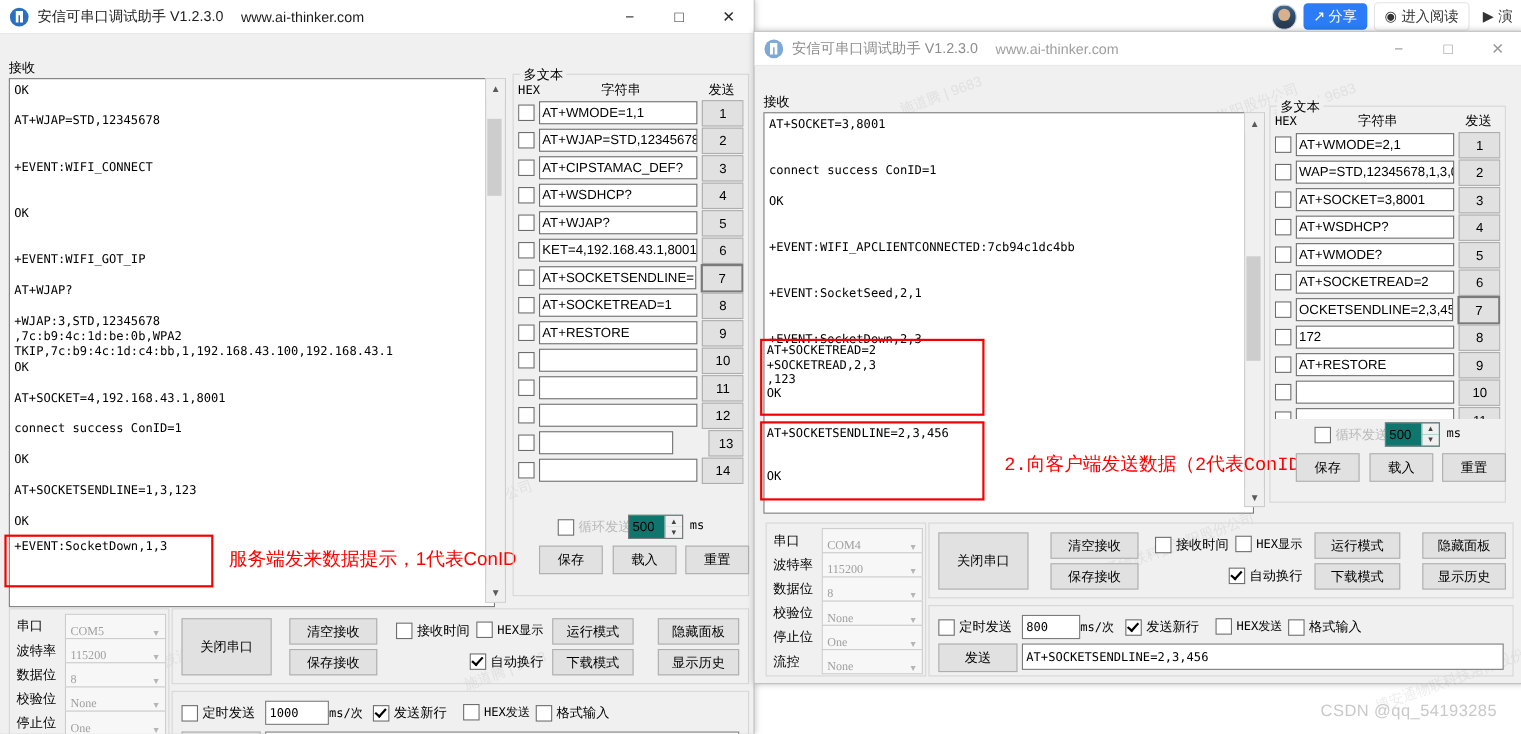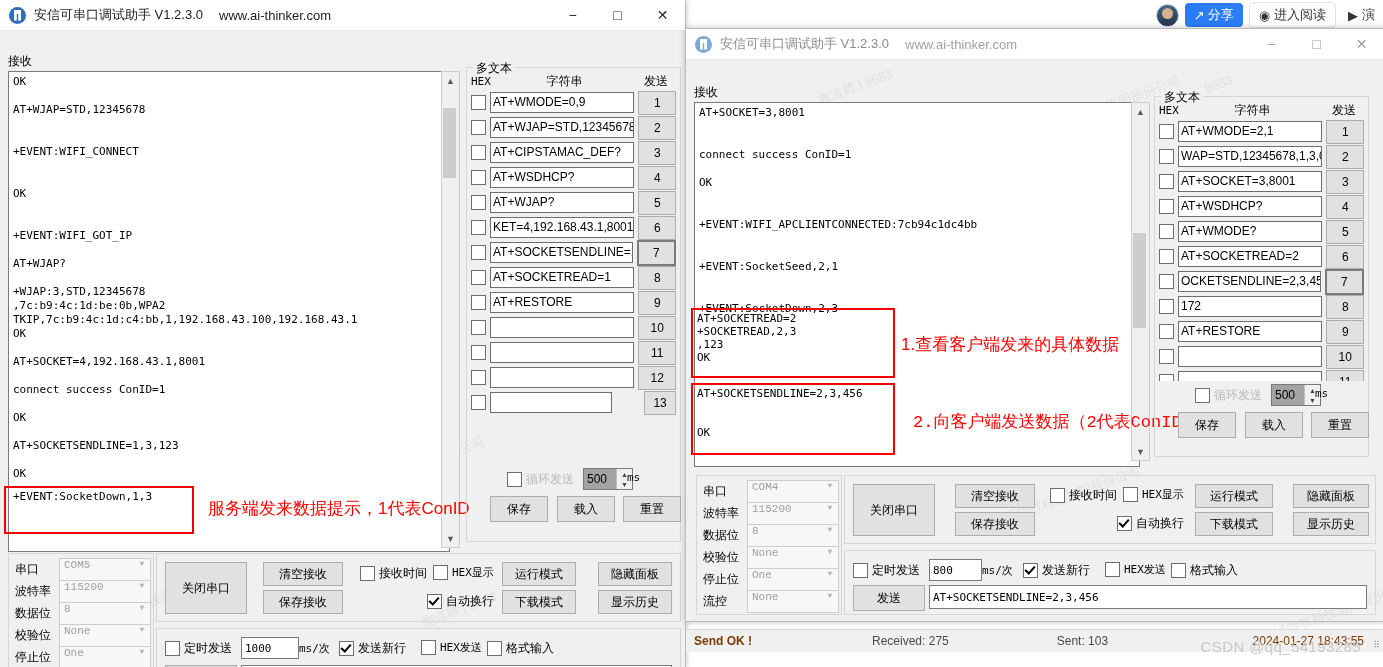--- a/index.html
+++ b/index.html
@@ -98,40 +98,40 @@
   }
   .mtbtn.sel{border:2px solid #7b7b7b;}
   
   .btn{
     border:1px solid #adadad;background:#e1e1e1;display:flex;align-items:center;
     justify-content:center;font-size:12px;color:#000;cursor:pointer;position:absolute;
   }
   
   .combo{
     position:absolute;height:21px;border:1px solid #cdcdcd;background:#f7f7f7;
-    display:flex;align-items:flex-start;padding-left:4px;font-size:11px;color:#a0a0a0;cursor:pointer;
-    font-family:Liberation Mono, monospace;
+    display:flex;align-items:flex-end;padding-left:4px;font-size:11px;color:#a0a0a0;cursor:pointer;
+    font-family:Liberation Serif, serif;
   }
   .combo .cv{flex:1;}
   .combo .ca{width:16px;text-align:center;font-size:8px;color:#b5b5b5;}
   
   .cb{position:absolute;display:flex;align-items:center;gap:4px;font-size:12px;cursor:pointer;}
   .cb .bx{width:13px;height:13px;border:1px solid #6d6d6d;background:#fff;flex:none;position:relative;}
   .cb.on .bx::after{
     content:"";position:absolute;left:3px;top:0px;width:4px;height:8px;
     border:solid #000;border-width:0 2px 2px 0;transform:rotate(42deg);
   }
   .cb .mono{font-family:"DejaVu Sans Mono","Liberation Mono",monospace;font-size:11px;}
   
   .tin{
     position:absolute;border:1px solid #7a7a7a;background:#fff;font-size:11px;
     font-family:"DejaVu Sans Mono","Liberation Mono",monospace;
     padding:0 3px;display:flex;align-items:center;cursor:text;
   }
-  .spin{position:absolute;border:1px solid #7a7a7a;background:#a3a3a3;display:flex;align-items:center;margin-left:12px;}
+  .spin{position:absolute;border:1px solid #7a7a7a;background:#0f766e;display:flex;align-items:center;}
   .spin .sv{flex:1;padding-left:3px;font-size:12px;}
   .spin .sbtns{width:15px;height:100%;display:flex;flex-direction:column;border-left:1px solid #c0c0c0;}
   .spin .sbtns div{flex:1;background:#f0f0f0;display:flex;align-items:center;justify-content:center;
     font-size:7px;color:#444;cursor:pointer;}
   
   .status{
     position:absolute;left:0;bottom:0;height:22px;width:100%;background:#f0f0f0;
     border-top:1px solid #d8d8d8;display:flex;align-items:center;font-size:12px;color:#4a4a4a;
   }
   .status b{color:#7a3b00;}
@@ -234,21 +234,21 @@
     <div class="grp" style="left:466px;top:36px;width:213px;height:473px;">
       <span class="cap">多文本</span>
       <div style="position:absolute;left:4px;top:5px;width:205px;display:flex;align-items:center;font-size:12px;">
         <span style="width:22px;font-family:'DejaVu Sans Mono',monospace;font-size:11px;">HEX</span>
         <span style="flex:1;text-align:center;">字符串</span>
         <span style="width:40px;text-align:center;">发送</span>
       </div>
       <div id="left-mt-rows" style="position:absolute;left:4px;top:22px;width:205px;height:375px;overflow:hidden;">
           <div class="mtrow">
             <span class="mtchk"></span>
-            <span class="mtinput" style="width: 148px;">AT+WMODE=0,9</span>
+            <span class="mtinput" style="width: 148px;">AT+WMODE=1,1</span>
             <span class="mtbtn" style="width: 38px;">1</span>
           </div>
           <div class="mtrow">
             <span class="mtchk"></span>
             <span class="mtinput" style="width: 148px;">AT+WJAP=STD,12345678</span>
             <span class="mtbtn" style="width: 38px;">2</span>
           </div>
           <div class="mtrow">
             <span class="mtchk"></span>
             <span class="mtinput" style="width: 148px;">AT+CIPSTAMAC_DEF?</span>
@@ -296,20 +296,25 @@
           </div>
           <div class="mtrow">
             <span class="mtchk"></span>
             <span class="mtinput" style="width: 148px;"></span>
             <span class="mtbtn" style="width: 38px;">12</span>
           </div>
           <div class="mtrow">
             <span class="mtchk"></span>
             <span class="mtinput" style="width: 148px;"></span>
             <span class="mtbtn" style="width: 38px; margin-left: 28px;">13</span>
+          </div>
+          <div class="mtrow">
+            <span class="mtchk"></span>
+            <span class="mtinput" style="width: 148px;"></span>
+            <span class="mtbtn" style="width: 38px;">14</span>
           </div>
         </div>
 
       <div class="cb" style="left:40px;top:403px;color:#b9b9b9;">
         <span class="bx"></span>
         <span>循环发送</span>
       </div>
       <div class="spin" style="left:104px;top:400px;width:48px;height:20px;">
         <span class="sv">500</span>
         <span class="sbtns">
@@ -453,21 +458,20 @@
 ,123
 OK</div>
 
     <div class="redbox" style="left:5px;top:323px;width:200px;height:68px;"></div>
     <div id="right-box2" style="position:absolute;left:11px;top:327px;width:190px;
          font-family:'DejaVu Sans Mono','Liberation Mono',monospace;font-size:11px;line-height:13px;white-space:pre;">AT+SOCKETSENDLINE=2,3,456
 
 
 OK</div>
 
-    <div class="redtxt" style="left:215px;top:273px;">1.查看客户端发来的具体数据</div>
     <div class="redtxt" style="left:227px;top:350px;font-family:Liberation Mono, monospace;">2.向客户端发送数据（2代表ConID）</div>
 
     <div class="grp" style="left:468px;top:36px;width:213px;height:359px;">
       <span class="cap">多文本</span>
       <div style="position:absolute;left:4px;top:5px;width:205px;display:flex;align-items:center;font-size:12px;">
         <span style="width:22px;font-family:'DejaVu Sans Mono',monospace;font-size:11px;">HEX</span>
         <span style="flex:1;text-align:center;">字符串</span>
         <span style="width:40px;text-align:center;">发送</span>
       </div>
       <div id="right-mt-rows" style="position:absolute;left:4px;top:22px;width:205px;height:262px;overflow:hidden;">
@@ -617,23 +621,16 @@
         <span class="mono">HEX发送</span>
       </div>
       <div class="cb" style="left:326px;top:11px;">
         <span class="bx"></span>
         <span>格式输入</span>
       </div>
       <div class="btn" style="left:8px;top:34px;width:70px;height:24px;">发送</div>
       <div class="tin" style="left:84px;top:34px;width:430px;height:22px;">AT+SOCKETSENDLINE=2,3,456</div>
     </div>
 
-    <div class="status">
-      <b style="margin-left:8px;">Send OK !</b>
-      <span style="margin-left:120px;">Received: 275</span>
-      <span style="margin-left:108px;">Sent: 103</span>
-      <span style="margin-left:auto;margin-right:20px;color:#7a3b00;">2024-01-27 18:43:55</span>
-      <span style="position:absolute;right:4px;bottom:2px;color:#9a9a9a;font-size:9px;">⠿</span>
-    </div>
   </div>
 </div>
 
 <div id="csdn">CSDN @qq_54193285</div>
 
 </body></html>

